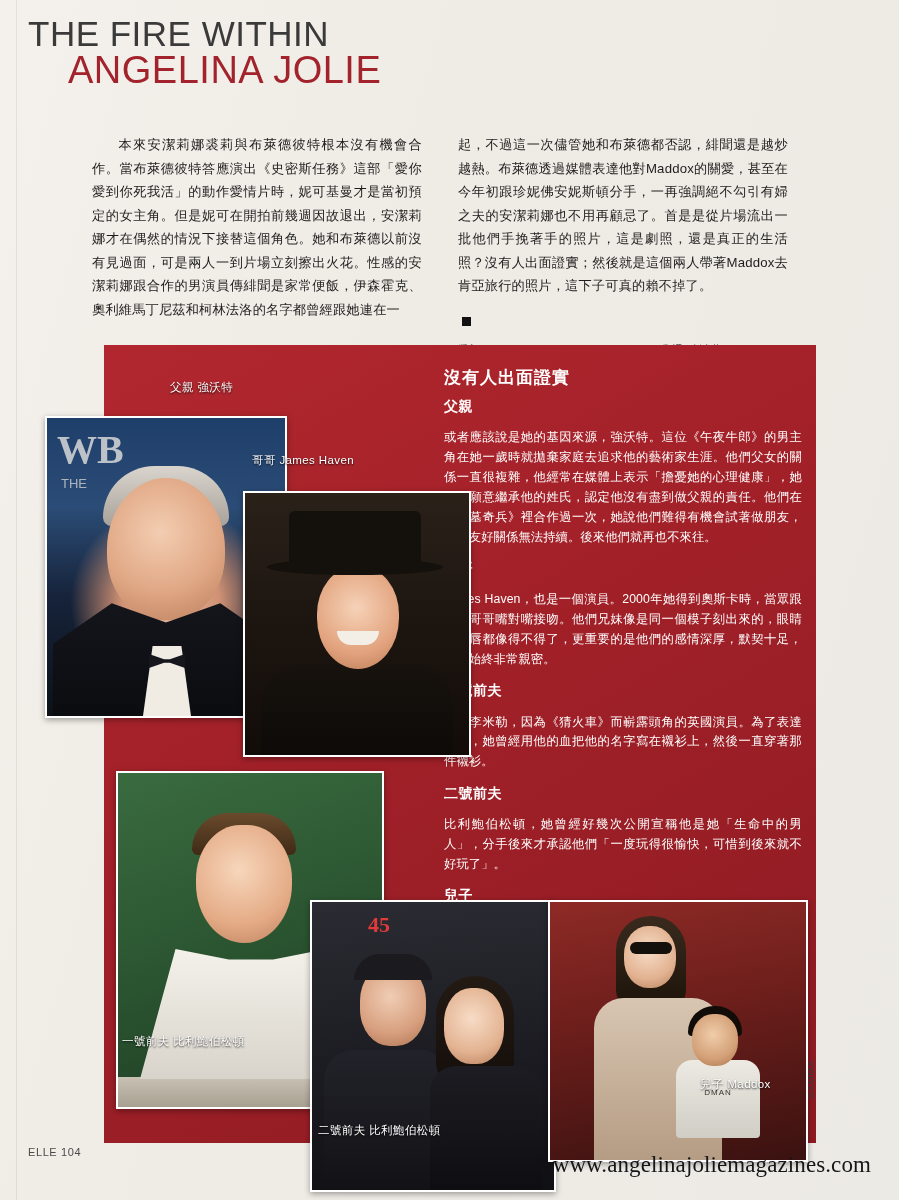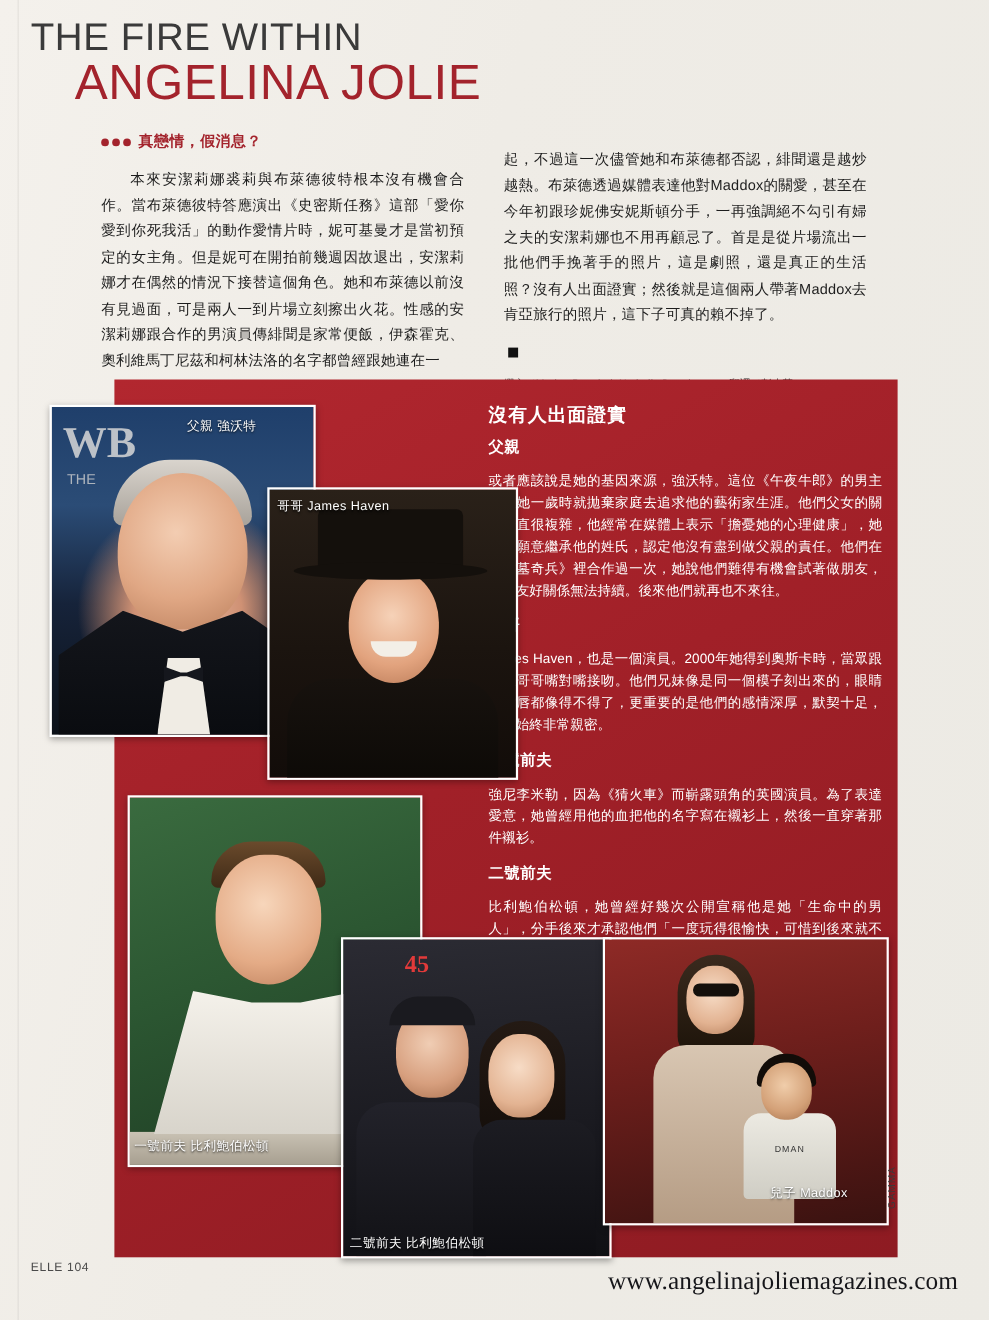--- a/index.html
+++ b/index.html
@@ -30,21 +30,21 @@
     font-family: "Liberation Sans", sans-serif;
     font-size: 35px;
     letter-spacing: 0.5px;
     color: #3a3a3a;
     font-weight: 400;
     line-height: 1;
     white-space: nowrap;
   }
   .title-line2 {
     font-family: "Liberation Sans", sans-serif;
-    font-size: 45px;
+    font-size: 38px;
     letter-spacing: 0.5px;
     color: #a3232c;
     font-weight: 400;
     line-height: 1.05;
     margin-left: 40px;
     white-space: nowrap;
   }
   
   .article {
     position: absolute;
@@ -142,20 +142,21 @@
     text-align: justify;
     letter-spacing: 0.1px;
   }
   
   .photo {
     position: absolute;
     overflow: hidden;
     border: 2px solid #fff;
     box-shadow: 0 2px 6px rgba(0,0,0,0.35);
     background: #444;
+    margin-top: 48px;
   }
   .cap {
     position: absolute;
     color: #fff;
     font-size: 11.5px;
     letter-spacing: 0.4px;
     text-shadow: 0 1px 2px rgba(0,0,0,0.85);
     white-space: nowrap;
   }
   
@@ -385,28 +386,20 @@
 
   <div class="edge-line"></div>
 
   <div class="masthead">
     <div class="title-line1">THE FIRE WITHIN</div>
     <div class="title-line2">ANGELINA JOLIE</div>
   </div>
 
   <div class="article">
     <div class="col">
-      <div class="kicker-row">
-        <span class="dots">
-            <i></i>
-            <i></i>
-            <i></i>
-          </span>
-        <span class="kicker">真戀情，假消息？</span>
-      </div>
       <p class="body-text indent">本來安潔莉娜裘莉與布萊德彼特根本沒有機會合作。當布萊德彼特答應演出《史密斯任務》這部「愛你愛到你死我活」的動作愛情片時，妮可基曼才是當初預定的女主角。但是妮可在開拍前幾週因故退出，安潔莉娜才在偶然的情況下接替這個角色。她和布萊德以前沒有見過面，可是兩人一到片場立刻擦出火花。性感的安潔莉娜跟合作的男演員傳緋聞是家常便飯，伊森霍克、奧利維馬丁尼茲和柯林法洛的名字都曾經跟她連在一</p>
     </div>
     <div class="col">
       <p class="body-text">起，不過這一次儘管她和布萊德都否認，緋聞還是越炒越熱。布萊德透過媒體表達他對Maddox的關愛，甚至在今年初跟珍妮佛安妮斯頓分手，一再強調絕不勾引有婦之夫的安潔莉娜也不用再顧忌了。首是是從片場流出一批他們手挽著手的照片，這是劇照，還是真正的生活照？沒有人出面證實；然後就是這個兩人帶著Maddox去肯亞旅行的照片，這下子可真的賴不掉了。</p>
       <span class="endmark"></span>
       <div class="credits">
         <span>撰文／Marion Ruggieri, Nathalie Dupuis</span>
         <span>翻譯／彭小芬</span>
       </div>
     </div>

